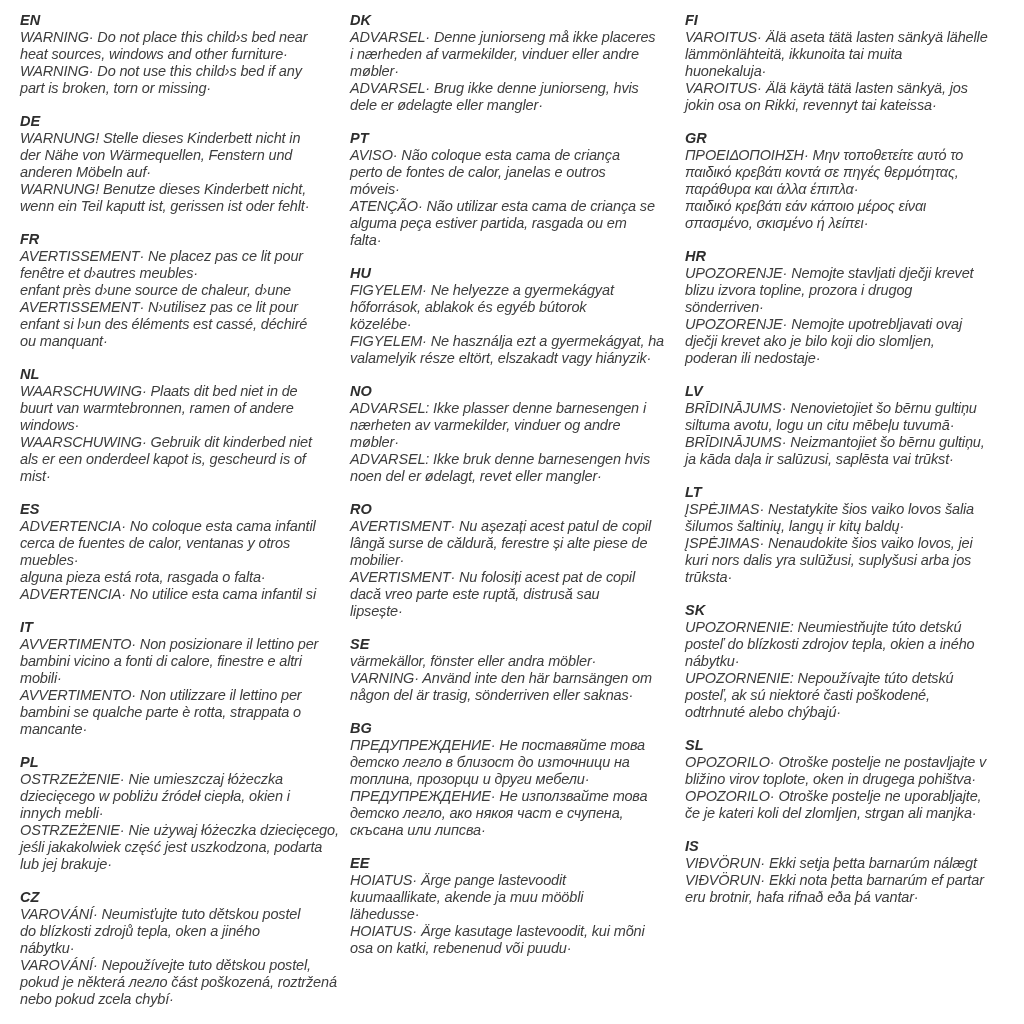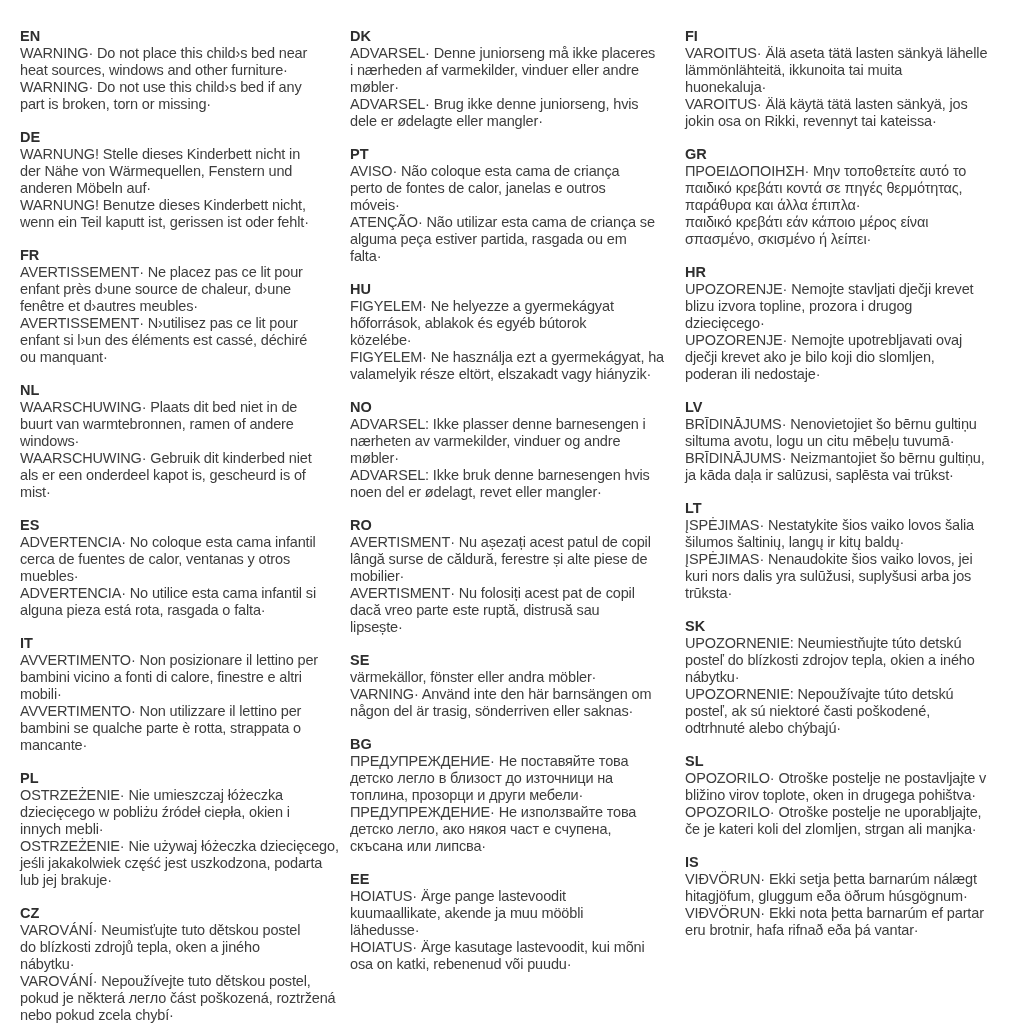--- a/index.html
+++ b/index.html
@@ -8,22 +8,23 @@
     background: #ffffff;
     font-family: "Liberation Sans", "DejaVu Sans", sans-serif;
   }
   .page {
     width: 1024px;
     height: 1024px;
     box-sizing: border-box;
     background: #ffffff;
     display: grid;
     grid-template-columns: 330px 335px 1fr;
-    padding: 28px 6px 0 20px;
+    padding: 12px 6px 0 20px;
     overflow: hidden;
+    font-style: italic;
   }
   .column {
     box-sizing: border-box;
     padding-right: 6px;
   }
   .section {
     margin-bottom: 16px;
   }
   .lang-code {
     font-weight: bold;
@@ -56,42 +57,42 @@
         <div class="lang-code">DE</div>
         <div class="warn-line">WARNUNG! Stelle dieses Kinderbett nicht in</div>
         <div class="warn-line">der Nähe von Wärmequellen, Fenstern und</div>
         <div class="warn-line">anderen Möbeln auf·</div>
         <div class="warn-line">WARNUNG! Benutze dieses Kinderbett nicht,</div>
         <div class="warn-line">wenn ein Teil kaputt ist, gerissen ist oder fehlt·</div>
       </div>
       <div class="section">
         <div class="lang-code">FR</div>
         <div class="warn-line">AVERTISSEMENT· Ne placez pas ce lit pour</div>
+        <div class="warn-line">fenêtre et d›autres meubles·</div>
         <div class="warn-line">enfant près d›une source de chaleur, d›une</div>
-        <div class="warn-line">fenêtre et d›autres meubles·</div>
         <div class="warn-line">AVERTISSEMENT· N›utilisez pas ce lit pour</div>
         <div class="warn-line">enfant si l›un des éléments est cassé, déchiré</div>
         <div class="warn-line">ou manquant·</div>
       </div>
       <div class="section">
         <div class="lang-code">NL</div>
         <div class="warn-line">WAARSCHUWING· Plaats dit bed niet in de</div>
         <div class="warn-line">buurt van warmtebronnen, ramen of andere</div>
         <div class="warn-line">windows·</div>
         <div class="warn-line">WAARSCHUWING· Gebruik dit kinderbed niet</div>
         <div class="warn-line">als er een onderdeel kapot is, gescheurd is of</div>
         <div class="warn-line">mist·</div>
       </div>
       <div class="section">
         <div class="lang-code">ES</div>
         <div class="warn-line">ADVERTENCIA· No coloque esta cama infantil</div>
         <div class="warn-line">cerca de fuentes de calor, ventanas y otros</div>
         <div class="warn-line">muebles·</div>
+        <div class="warn-line">alguna pieza está rota, rasgada o falta·</div>
         <div class="warn-line">ADVERTENCIA· No utilice esta cama infantil si</div>
-        <div class="warn-line">alguna pieza está rota, rasgada o falta·</div>
       </div>
       <div class="section">
         <div class="lang-code">IT</div>
         <div class="warn-line">AVVERTIMENTO· Non posizionare il lettino per</div>
         <div class="warn-line">bambini vicino a fonti di calore, finestre e altri</div>
         <div class="warn-line">mobili·</div>
         <div class="warn-line">AVVERTIMENTO· Non utilizzare il lettino per</div>
         <div class="warn-line">bambini se qualche parte è rotta, strappata o</div>
         <div class="warn-line">mancante·</div>
       </div>
@@ -195,21 +196,21 @@
         <div class="warn-line">ΠΡΟΕΙΔΟΠΟΙΗΣΗ· Μην τοποθετείτε αυτό το</div>
         <div class="warn-line">παιδικό κρεβάτι κοντά σε πηγές θερμότητας,</div>
         <div class="warn-line">παράθυρα και άλλα έπιπλα·</div>
         <div class="warn-line">παιδικό κρεβάτι εάν κάποιο μέρος είναι</div>
         <div class="warn-line">σπασμένο, σκισμένο ή λείπει·</div>
       </div>
       <div class="section">
         <div class="lang-code">HR</div>
         <div class="warn-line">UPOZORENJE· Nemojte stavljati dječji krevet</div>
         <div class="warn-line">blizu izvora topline, prozora i drugog</div>
-        <div class="warn-line">dziecięcego·</div>
+        <div class="warn-line">sönderriven·</div>
         <div class="warn-line">UPOZORENJE· Nemojte upotrebljavati ovaj</div>
         <div class="warn-line">dječji krevet ako je bilo koji dio slomljen,</div>
         <div class="warn-line">poderan ili nedostaje·</div>
       </div>
       <div class="section">
         <div class="lang-code">LV</div>
         <div class="warn-line">BRĪDINĀJUMS· Nenovietojiet šo bērnu gultiņu</div>
         <div class="warn-line">siltuma avotu, logu un citu mēbeļu tuvumā·</div>
         <div class="warn-line">BRĪDINĀJUMS· Neizmantojiet šo bērnu gultiņu,</div>
         <div class="warn-line">ja kāda daļa ir salūzusi, saplēsta vai trūkst·</div>
@@ -234,18 +235,17 @@
       <div class="section">
         <div class="lang-code">SL</div>
         <div class="warn-line">OPOZORILO· Otroške postelje ne postavljajte v</div>
         <div class="warn-line">bližino virov toplote, oken in drugega pohištva·</div>
         <div class="warn-line">OPOZORILO· Otroške postelje ne uporabljajte,</div>
         <div class="warn-line">če je kateri koli del zlomljen, strgan ali manjka·</div>
       </div>
       <div class="section">
         <div class="lang-code">IS</div>
         <div class="warn-line">VIÐVÖRUN· Ekki setja þetta barnarúm nálægt</div>
-        <div class="warn-line">hitagjöfum, gluggum eða öðrum húsgögnum·</div>
         <div class="warn-line">VIÐVÖRUN· Ekki nota þetta barnarúm ef partar</div>
         <div class="warn-line">eru brotnir, hafa rifnað eða þá vantar·</div>
       </div>
     </div>
 </div>
 
 </body></html>

